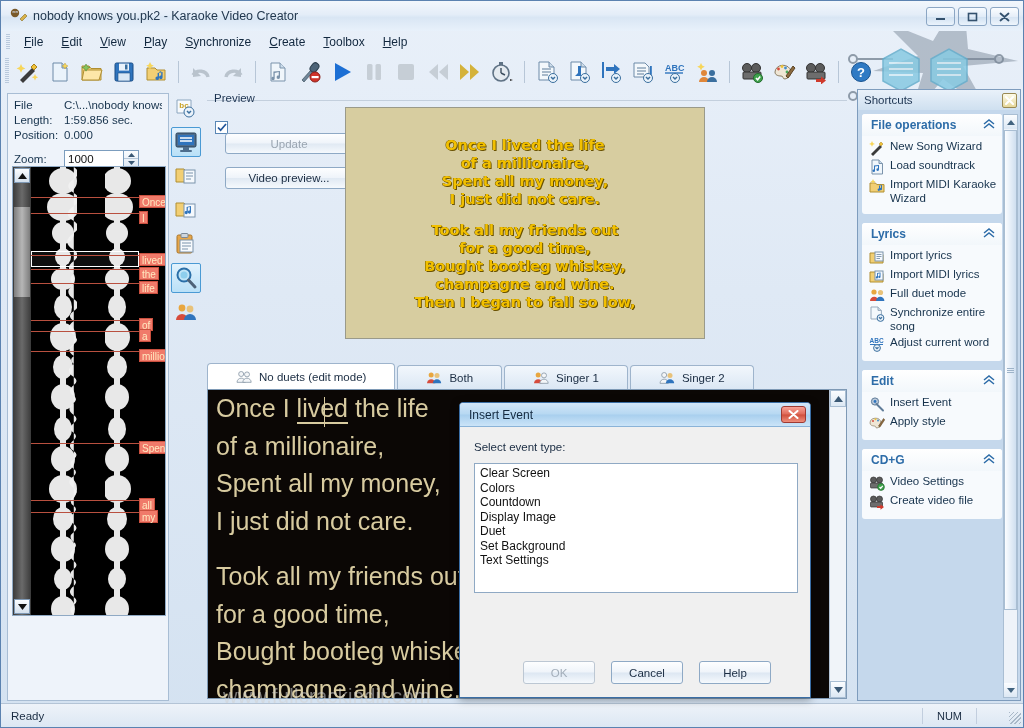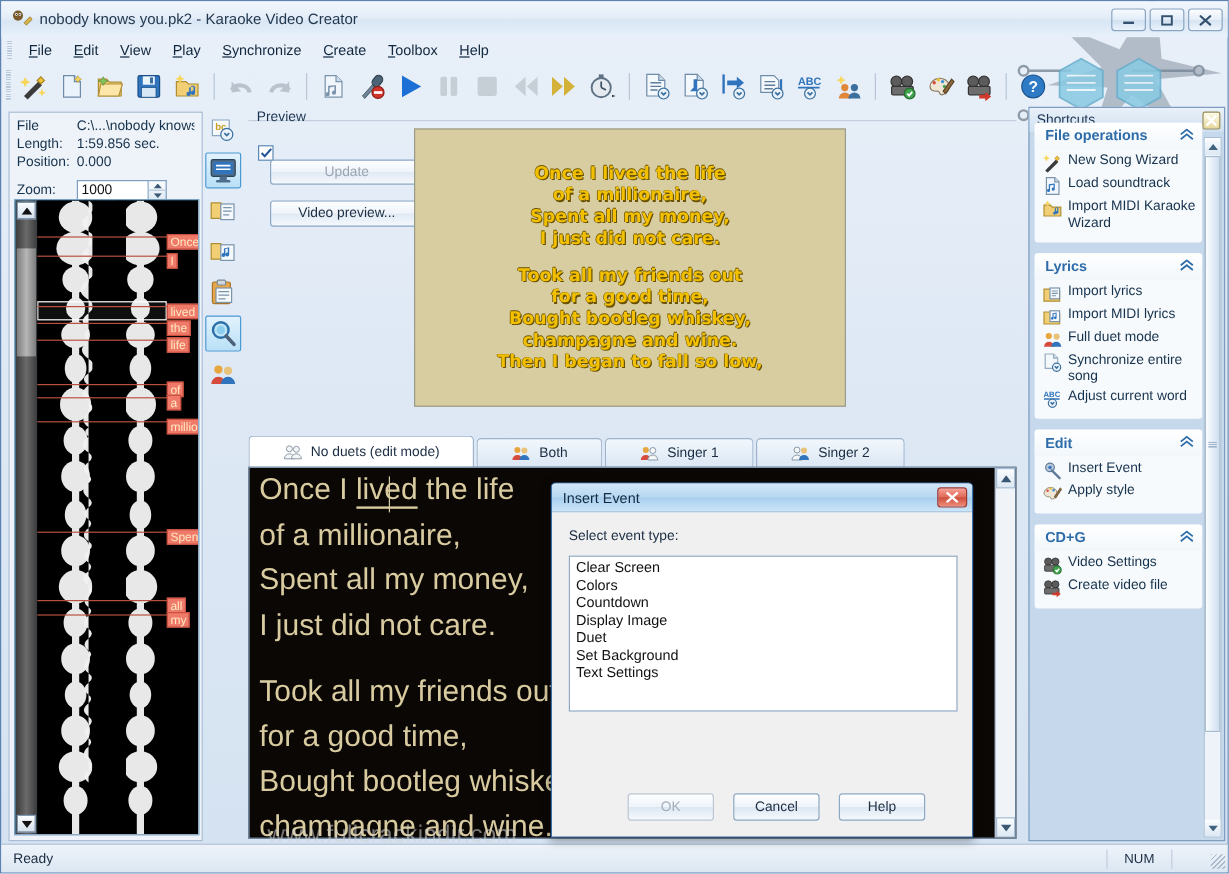--- a/index.html
+++ b/index.html
@@ -93,22 +93,22 @@
   .spinner {
     width: 15px; height: 17px; border: 1px solid #7c9dbe; border-left: none;
     background: linear-gradient(180deg,#fbfdff,#dfe9f4);
     display: flex; flex-direction: column;
   }
   .spin-half { flex: 1; display: flex; align-items: center; justify-content: center; }
   .spin-half:first-child { border-bottom: 1px solid #b6c7d8; }
 
   
   .wave-wrap {
-    position: absolute; left: 4px; top: 72px; width: 154px; height: 530px;
-    border: 1px solid #8fa9c4; background: #0369a1; display: flex;
+    position: absolute; left: 4px; top: 72px; width: 154px; height: 450px;
+    border: 1px solid #8fa9c4; background: #f97316; display: flex;
   }
   .wave-scroll {
     width: 18px; background: linear-gradient(90deg,#3a3a3a,#6a6a6a,#3a3a3a);
     position: relative; flex: none;
   }
   .wave-arrow {
     position: absolute; left: 1px; width: 16px; height: 15px;
     background: linear-gradient(180deg,#fbfdff,#d4e0ed); border: 1px solid #7f99b5;
     display: flex; align-items: center; justify-content: center;
   }
@@ -239,21 +239,21 @@
     height: 20px; display: flex; align-items: center; justify-content: space-between;
     padding: 0 3px 0 6px; font-size: 11.5px; color: #1c3350;
     background: linear-gradient(180deg,#e9f1fa,#cfe0f0);
   }
   .sc-close {
     width: 15px; height: 15px; border: 1px solid #9a8a55; border-radius: 2px;
     background: linear-gradient(180deg,#fdfbe9,#e6d89a);
     display: flex; align-items: center; justify-content: center;
   }
   .sc-body {
-    position: absolute; left: 4px; top: 12px; width: 140px; height: 584px;
+    position: absolute; left: 4px; top: 24px; width: 140px; height: 584px;
     overflow: hidden;
   }
   .sc-group { margin-bottom: 9px; background: #f7fafd; border-radius: 3px; overflow: hidden; }
   .sc-group-head {
     display: flex; align-items: center; justify-content: space-between;
     padding: 4px 7px 4px 9px; font-size: 12px; font-weight: bold; color: #2d6ca8;
     background: linear-gradient(180deg,#ffffff,#f2f7fb);
   }
   .sc-items { padding: 3px 4px 7px 7px; }
   .sc-item { display: flex; align-items: flex-start; gap: 5px; margin-bottom: 2px; }

